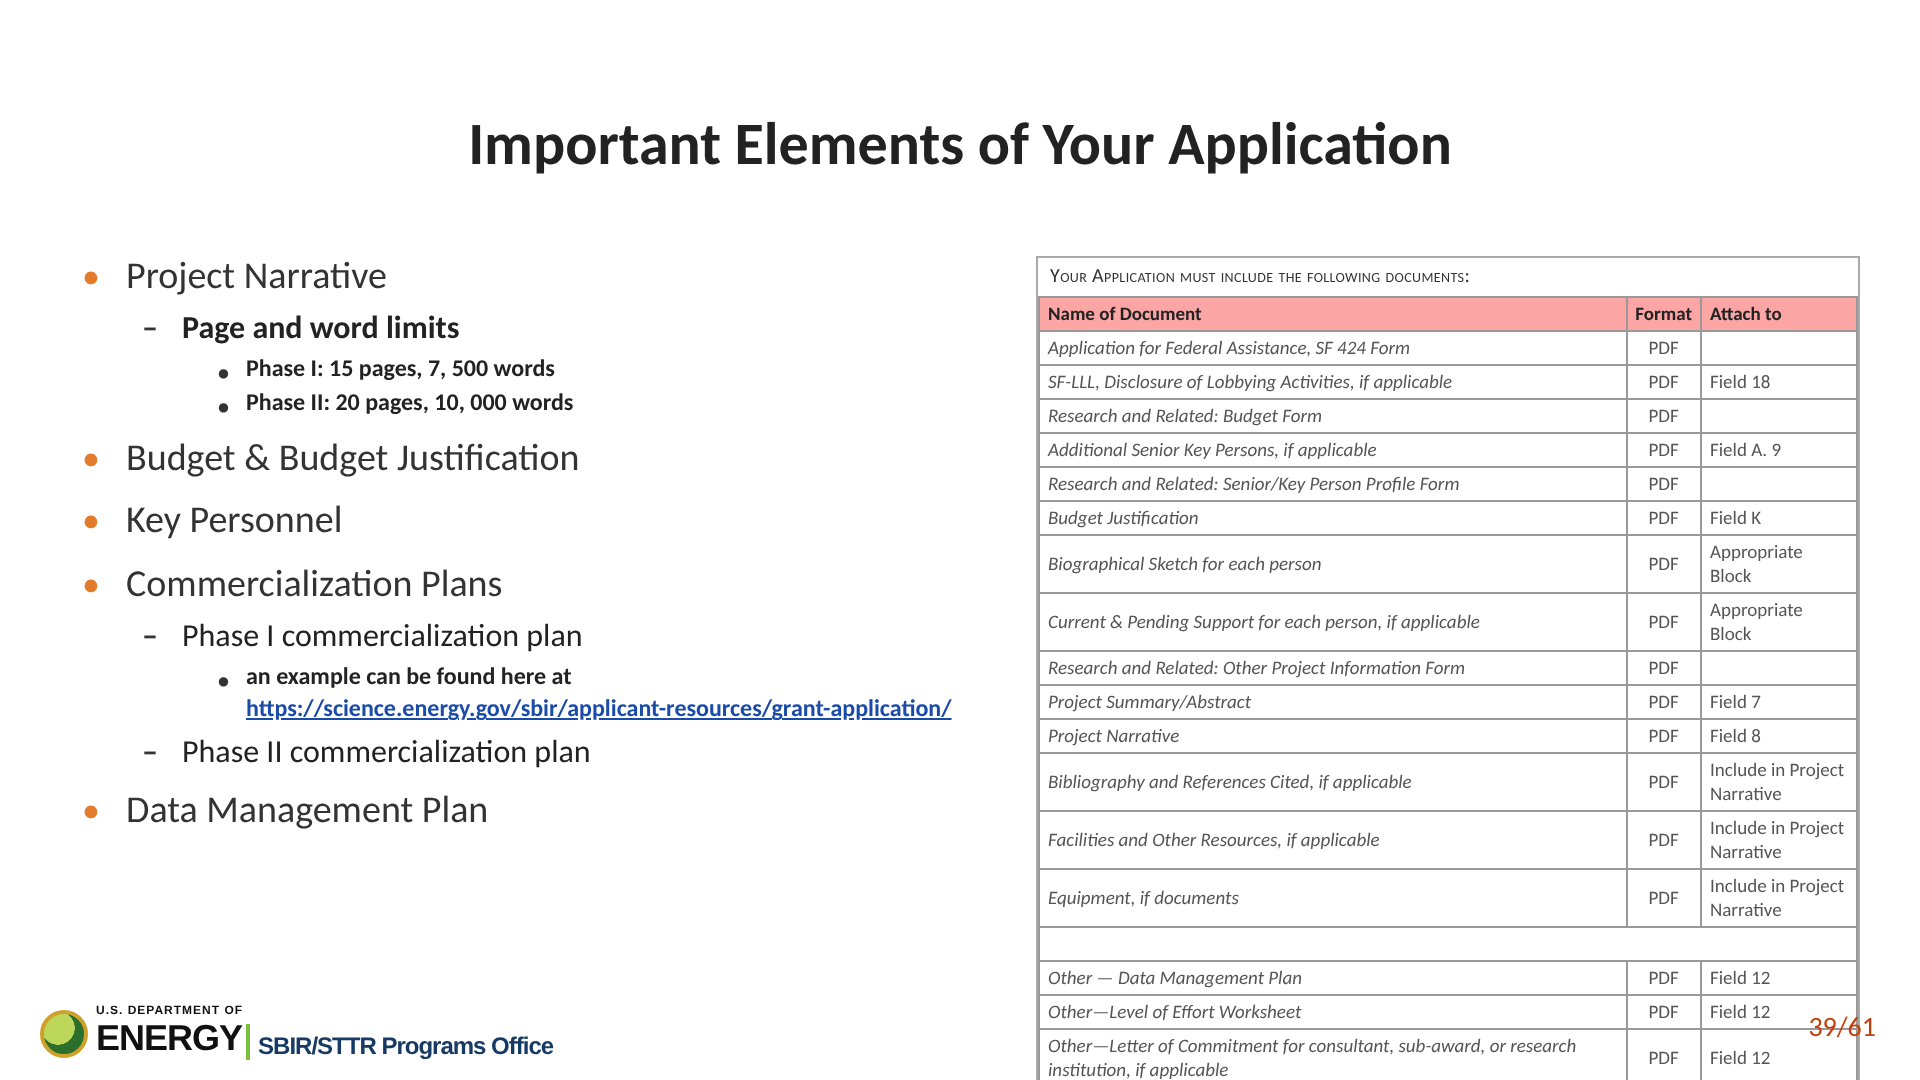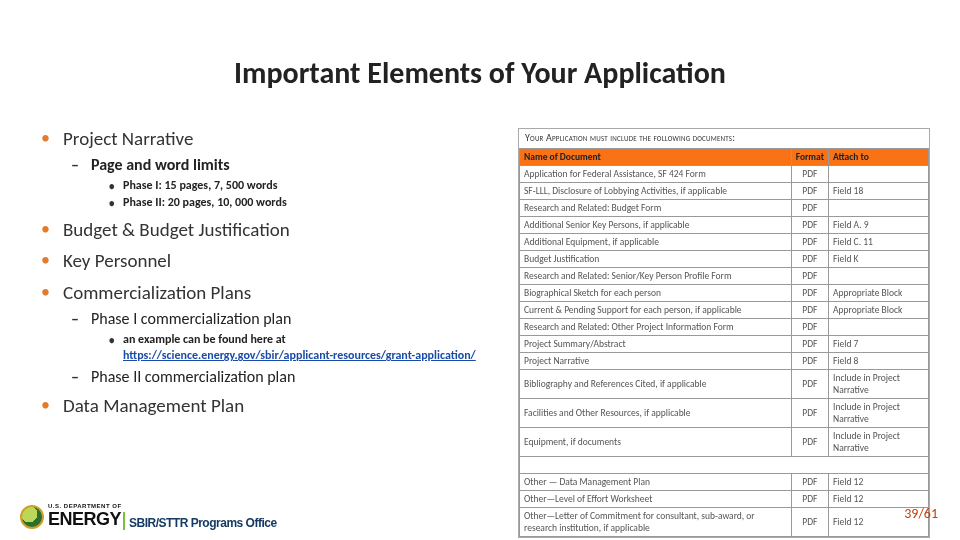--- a/index.html
+++ b/index.html
@@ -12,24 +12,24 @@
   .lvl1::before { content: "•"; position: absolute; left: 6px; color: #e27b2b; font-size: 18px; }
   .lvl2 { margin: 2px 0 2px 36px; padding-left: 20px; position: relative; font-size: 16px; font-weight: 700; color: #222; }
   .lvl2::before { content: "–"; position: absolute; left: 0; color: #333; font-weight: 700; }
   .lvl2.nobold { font-weight: 400; }
   .lvl3 { margin: 1px 0 1px 74px; padding-left: 14px; position: relative; font-size: 12px; font-weight: 600; color: #222; }
   .lvl3::before { content: "•"; position: absolute; left: 0; color: #333; font-size: 11px; top: 3px; }
   .lvl3 a { color: #1a4ba8; text-decoration: underline; }
   .tablebox { position: absolute; top: 128px; left: 518px; width: 412px; background: #fff; border: 1px solid #aaa; font-size: 10px; }
   .tablebox .caption { font-variant: small-caps; font-size: 10px; padding: 2px 6px 4px 6px; color: #333; letter-spacing: .2px; }
   .tablebox table { width: 100%; border-collapse: collapse; font-size: 9.5px; }
-  .tablebox th, .tablebox td { border: 1px solid #999; padding: 2px 4px; text-align: left; vertical-align: middle; color: #555; }
-  .tablebox th { font-weight: 700; font-style: normal; color: #222; background: #f97316; }
+  .tablebox th, .tablebox td { border: 1px solid #999; padding: 2px 4px; text-align: left; vertical-align: middle; font-style: italic; color: #555; }
+  .tablebox th { font-weight: 700; font-style: normal; color: #222; background: #fca5a5; }
   .tablebox td.fmt { text-align: center; width: 36px; font-style: normal; }
-  .tablebox td.att { width: 100px; font-style: normal; }
+  .tablebox td.att { width: 78px; font-style: normal; }
   .tablebox tr.gap td { font-style: normal; color: #333; }
   .footer { position: absolute; bottom: 10px; left: 0; width: 100%; height: 40px; }
   .logo { position: absolute; left: 20px; bottom: 0; display: flex; align-items: center; }
   .seal { width: 24px; height: 24px; border-radius: 50%; background: radial-gradient(circle at 35% 35%, #bcd65a 0 45%, #2c6e2c 46% 100%); border: 2px solid #cfa12a; margin-right: 4px; }
   .logotext { font-family: Arial, sans-serif; }
   .logotext .dept { font-size: 6px; letter-spacing: .5px; color: #111; font-weight: 700; }
   .logotext .energy { font-size: 18px; font-weight: 900; color: #111; letter-spacing: -.5px; display: flex; align-items: flex-end; }
   .logotext .energy .bar { width: 2px; height: 18px; background: #7bbf3a; margin: 0 4px 0 2px; }
   .program { font-size: 12px; font-weight: 700; color: #163a63; }
   .pagenum { position: absolute; right: 22px; bottom: 8px; font-size: 14px; color: #c2410c; }
@@ -85,33 +85,28 @@
             <td>Research and Related: Budget Form</td>
             <td class="fmt">PDF</td>
             <td class="att"></td>
           </tr>
           <tr>
             <td>Additional Senior Key Persons, if applicable</td>
             <td class="fmt">PDF</td>
             <td class="att">Field A. 9</td>
           </tr>
           <tr>
-            <td>Additional Equipment, if applicable</td>
+            <td>Research and Related: Senior/Key Person Profile Form</td>
             <td class="fmt">PDF</td>
-            <td class="att">Field C. 11</td>
+            <td class="att"></td>
           </tr>
           <tr>
             <td>Budget Justification</td>
             <td class="fmt">PDF</td>
             <td class="att">Field K</td>
-          </tr>
-          <tr>
-            <td>Research and Related: Senior/Key Person Profile Form</td>
-            <td class="fmt">PDF</td>
-            <td class="att"></td>
           </tr>
           <tr>
             <td>Biographical Sketch for each person</td>
             <td class="fmt">PDF</td>
             <td class="att">Appropriate Block</td>
           </tr>
           <tr>
             <td>Current &amp; Pending Support for each person, if applicable</td>
             <td class="fmt">PDF</td>
             <td class="att">Appropriate Block</td>

